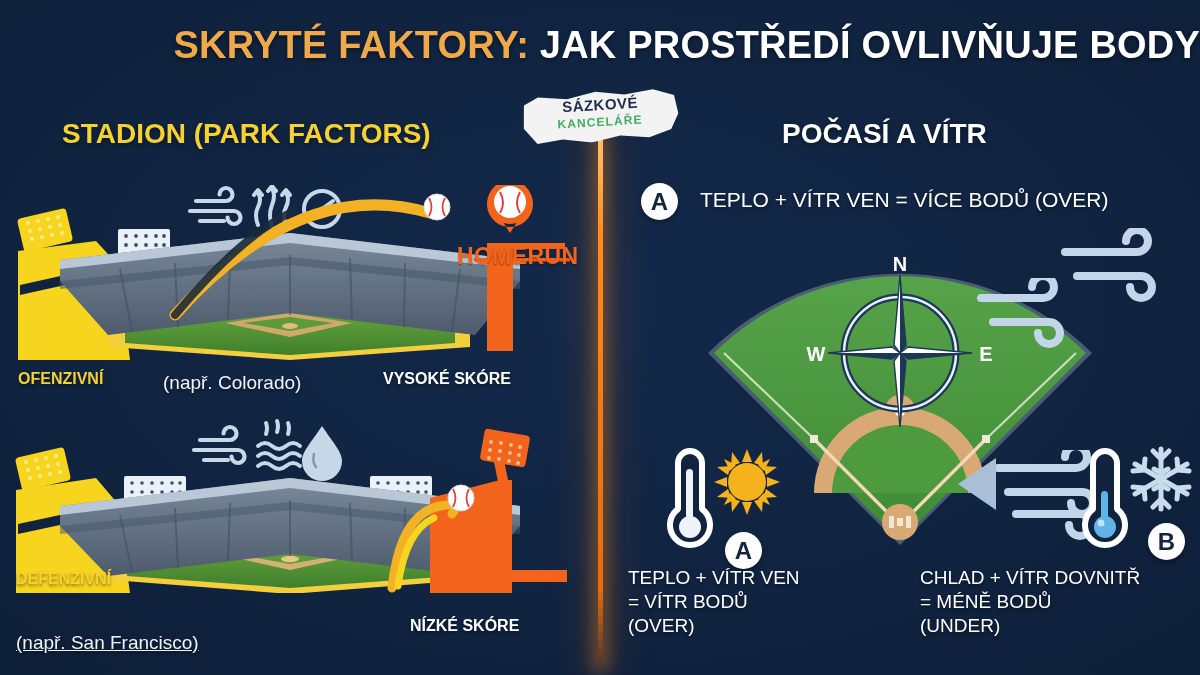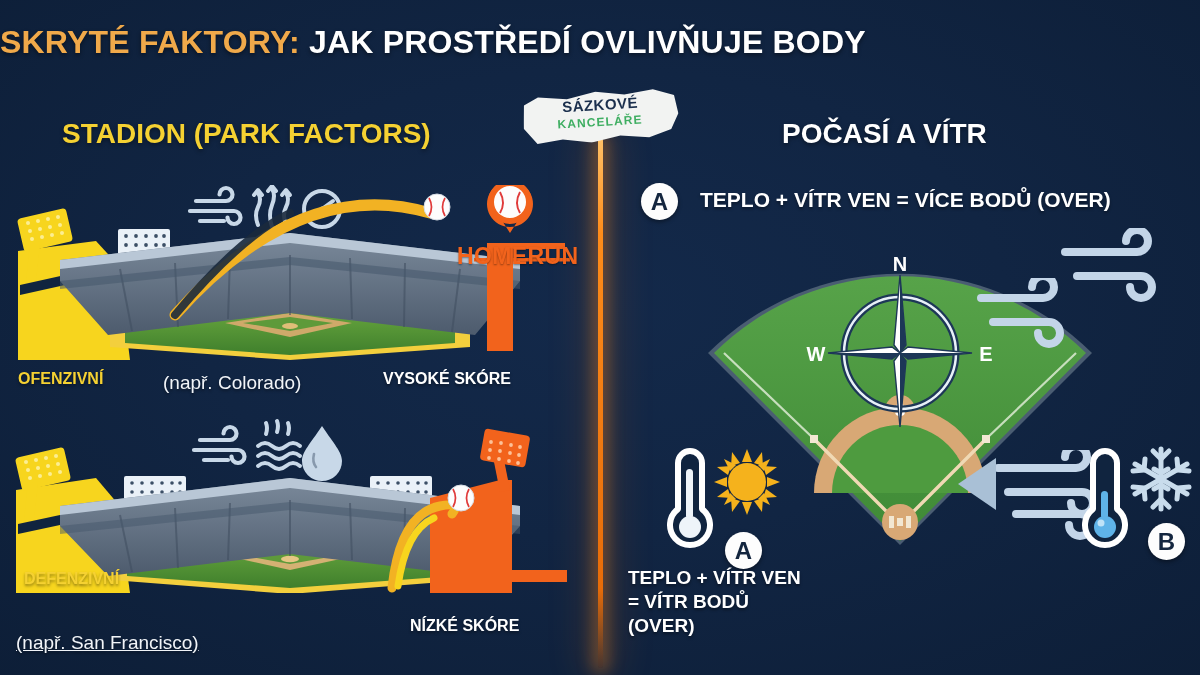--- a/index.html
+++ b/index.html
@@ -12,22 +12,22 @@
   #stage {
     position: relative;
     width: 1200px; height: 675px;
     background: radial-gradient(ellipse 900px 520px at 50% 45%, #13294a 0%, #112543 45%, #0d1e37 100%);
     overflow: hidden;
   }
 
   
   .title {
     position: absolute; top: 24px; left: 0; width: 1200px;
-    text-align: left;
-    font-size: 32px; font-weight: bold; letter-spacing: .2px;
+    text-align: right;
+    font-size: 38px; font-weight: bold; letter-spacing: .2px;
     white-space: nowrap;
     text-shadow: 0 2px 4px rgba(0,0,0,.45);
   }
   .title .hl { color: #f0a94a; }
   .title .wh { color: #ffffff; }
 
   
   .divider {
     position: absolute; left: 598px; top: 138px; width: 5px; height: 530px;
     background: linear-gradient(to bottom, #ffc167 0%, #ff8c1a 18%, #f07a12 55%, #e86c08 85%, rgba(230,108,8,.25) 100%);
@@ -72,21 +72,21 @@
   .stad svg { display: block; }
 
   
   .lbl { position: absolute; white-space: nowrap; text-shadow: 0 2px 3px rgba(0,0,0,.4); }
   .lbl-bold  { font-size: 16px; font-weight: bold; }
   .lbl-light { font-size: 19px; font-weight: normal; color: #f1f4f8; }
   .yellow { color: #f5d132; }
   .white  { color: #ffffff; }
 
   
-  .rt { position: absolute; white-space: nowrap; color: #fff; font-weight: bold;
+  .rt { position: absolute; white-space: nowrap; color: #fff; font-weight: normal;
         text-shadow: 0 2px 3px rgba(0,0,0,.4); }
   .rt-top { font-size: 21px; }
   .rt-sub { font-size: 19px; line-height: 24px; text-align: left; white-space: normal; }
 
   .badge {
     position: absolute; width: 31px; height: 31px; border-radius: 50%;
     background: #fdfdfd; color: #14263f;
     font-size: 20px; font-weight: bold;
     display: flex; align-items: center; justify-content: center;
     box-shadow: 0 2px 4px rgba(0,0,0,.4);
@@ -396,21 +396,21 @@
       <path d="M392 170 Q400 96 440 88 Q462 84 452 96" stroke="#f2b223" stroke-width="9" fill="none" stroke-linecap="round"></path>
       <path d="M398 168 Q406 112 434 100" stroke="#f7d51e" stroke-width="7" fill="none" stroke-linecap="round"></path>
       <g transform="translate(461,80)">
         <circle cx="0" cy="0" r="13" fill="#fdfdfd" stroke="#d6dde5" stroke-width="1"></circle>
         <path d="M-8 -9 q5 9 0 18" stroke="#e03a3a" stroke-width="1.7" fill="none"></path>
         <path d="M8 -9 q-5 9 0 18" stroke="#e03a3a" stroke-width="1.7" fill="none"></path>
       </g>
     </svg>
   </div>
 
-  <div class="lbl lbl-bold yellow" style="left:16px; top:570px;padding-left:8px;">DEFENZIVNÍ</div>
+  <div class="lbl lbl-bold yellow" style="left:16px; top:570px;">DEFENZIVNÍ</div>
   <div class="lbl lbl-light" style="left:16px; top:632px;text-decoration:underline;">(např. San Francisco)</div>
   <div class="lbl lbl-bold white" style="left:410px; top:617px;">NÍZKÉ SKÓRE</div>
 
   <div class="badge lg" style="left:641px; top:183px;">A</div>
   <div class="rt rt-top" style="left:700px; top:188px;">TEPLO + VÍTR VEN = VÍCE BODŮ (OVER)</div>
 
   <div class="stad" style="left:690px; top:225px;">
     <svg width="420" height="340" viewBox="0 0 420 340">
       <defs>
         <linearGradient id="diamondG" x1="0" y1="0" x2="0" y2="1">
@@ -541,14 +541,19 @@
         <path d="M33 56 l-8 8 M33 56 l8 8"></path>
       <path d="M16 27 l-11 1 M16 27 l1 -11"></path>
         <path d="M50 45 l11 -1 M50 45 l-1 11"></path>
       <path d="M50 27 l11 1 M50 27 l-1 -11"></path>
         <path d="M16 45 l-11 -1 M16 45 l1 11"></path>
       <path d="M33 30 l-7 -4 M33 30 l7 -4"></path>
         <path d="M33 42 l-7 4 M33 42 l7 4"></path>
     </g>
   </svg>
   <div class="badge lg" style="left:1148px; top:523px;">B</div>
+  <div class="rt rt-sub" style="left:920px; top:566px; width:280px;">
+    <div>CHLAD + VÍTR DOVNITŘ</div>
+    <div>= MÉNĚ BODŮ</div>
+    <div>(UNDER)</div>
+  </div>
 
 </div>
 
 </body></html>

